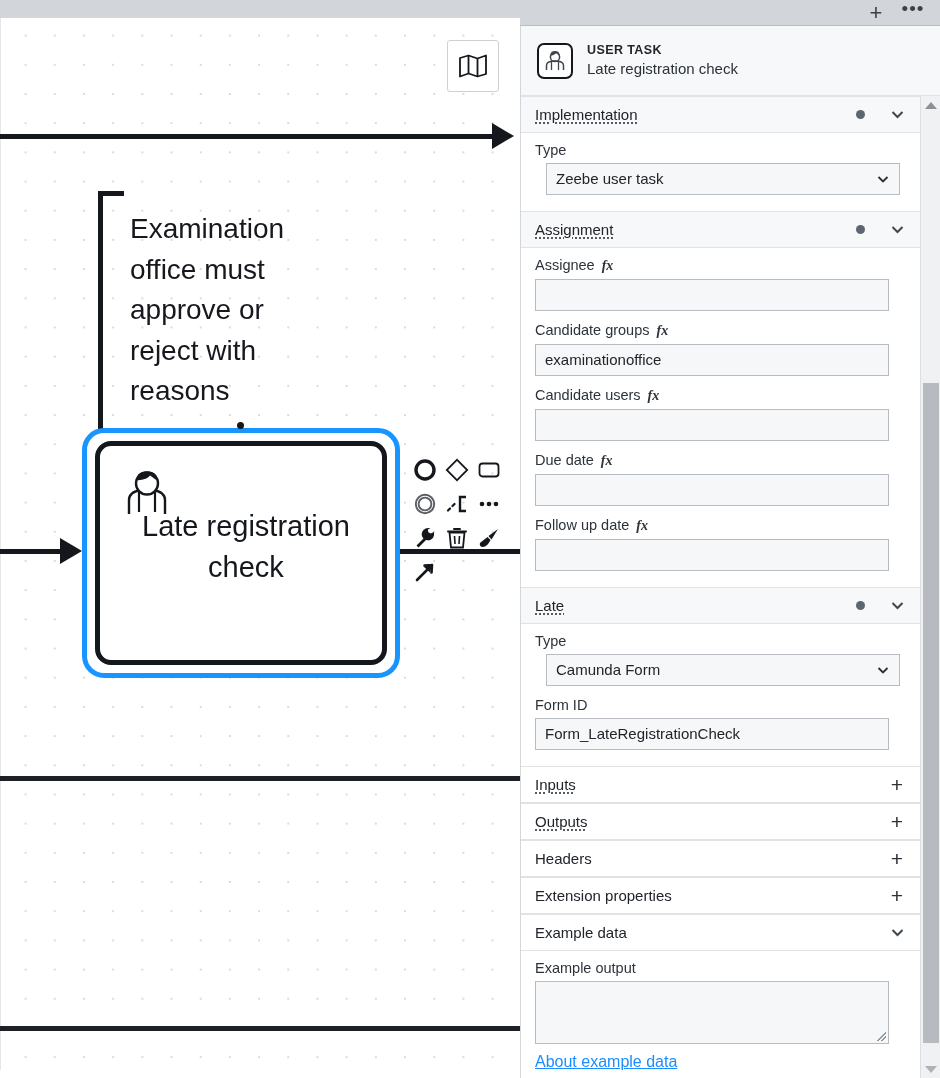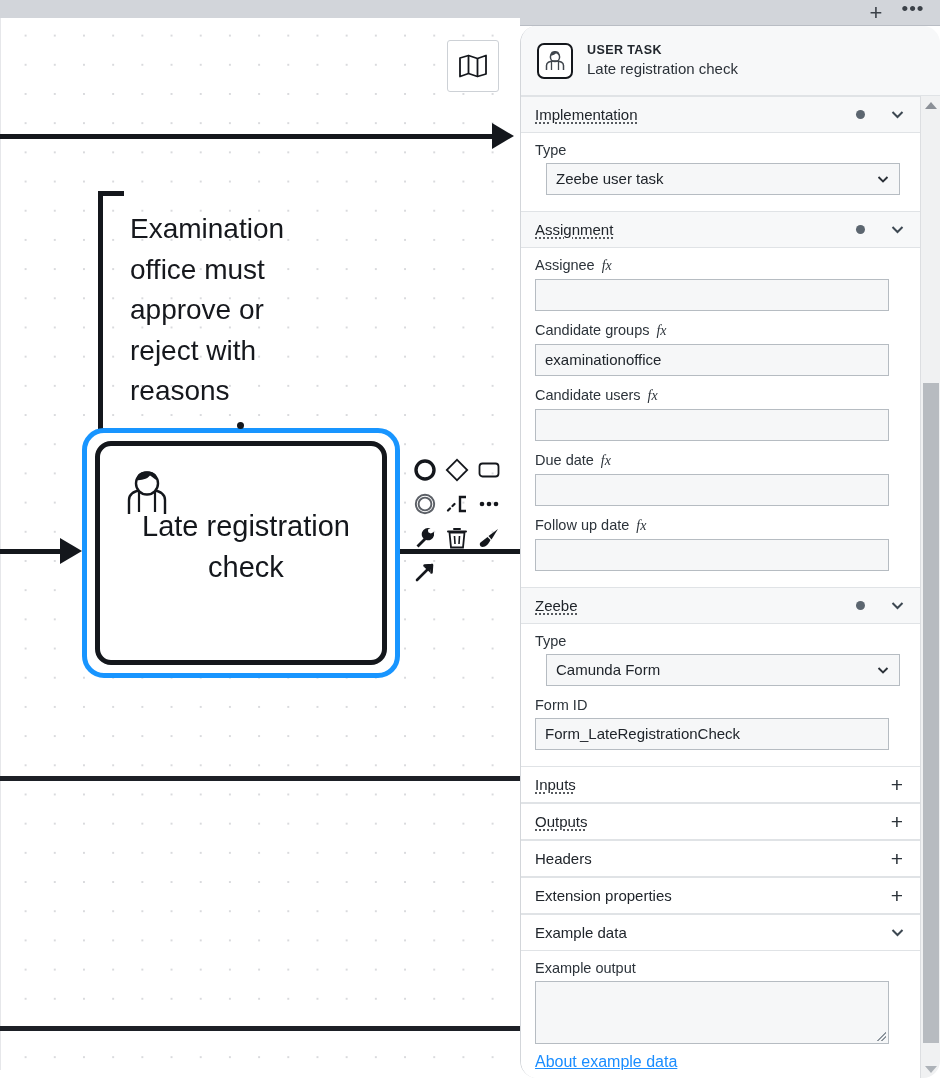--- a/index.html
+++ b/index.html
@@ -119,21 +119,20 @@
     cursor: pointer;
   }
 
   
   .panel {
     position: absolute; top: 26px; left: 520px;
     width: 420px; height: 1052px;
     background: #ffffff;
     border-left: 1px solid #d3d6da;
     overflow: hidden;
-    border-radius: 17px;
   }
 
   .panel-header {
     display: flex; align-items: center; gap: 14px;
     height: 70px; padding: 0 16px;
     background: #f7f8f9;
     border-bottom: 1px solid #e0e3e6;
   }
   .ph-icon {
     width: 36px; height: 36px; flex: 0 0 36px;
@@ -175,21 +174,21 @@
              font-size: 21px; font-weight: 400; color: #2c333a; line-height: 1; }
 
   .group-body { padding: 9px 14px 14px 14px; background: #fff; }
 
   .field { margin-bottom: 11px; }
   .field:last-child { margin-bottom: 2px; }
   .field-label {
     display: flex; align-items: baseline; gap: 7px;
     font-size: 14.5px; color: #2c333a; margin-bottom: 5px;
   }
-  .fx { font-size: 14px; font-style: italic; font-weight: normal; color: #2c333a;
+  .fx { font-size: 14px; font-style: italic; font-weight: bold; color: #2c333a;
         font-family: "Liberation Serif", serif; cursor: pointer; }
 
   .input, .select {
     width: 354px; height: 32px;
     border: 1px solid #b6bcc2; background: #f6f7f8;
     font-size: 15px; color: #20252b;
     padding: 0 9px; line-height: 30px;
     font-family: "Liberation Sans", sans-serif;
   }
   .select { position: relative; display: flex; align-items: center; cursor: pointer; margin-left: 11px; }
@@ -449,21 +448,21 @@
         <div class="field">
           <div class="field-label">
             <span>Follow up date</span>
             <span class="fx">fx</span>
           </div>
           <div class="input"></div>
         </div>
       </div>
 
       <div class="group-header">
-        <span class="gh-title">Zeebe</span>
+        <span class="gh-title">Late</span>
         <span class="gh-dot"></span>
         <span class="gh-chevron">
           <svg width="15" height="15" viewBox="0 0 15 15">
               <path d="M2.5 5 L7.5 10 L12.5 5" fill="none" stroke="#3d4852" stroke-width="2"></path>
             </svg>
         </span>
       </div>
       <div class="group-body">
         <div class="field">
           <div class="field-label">

